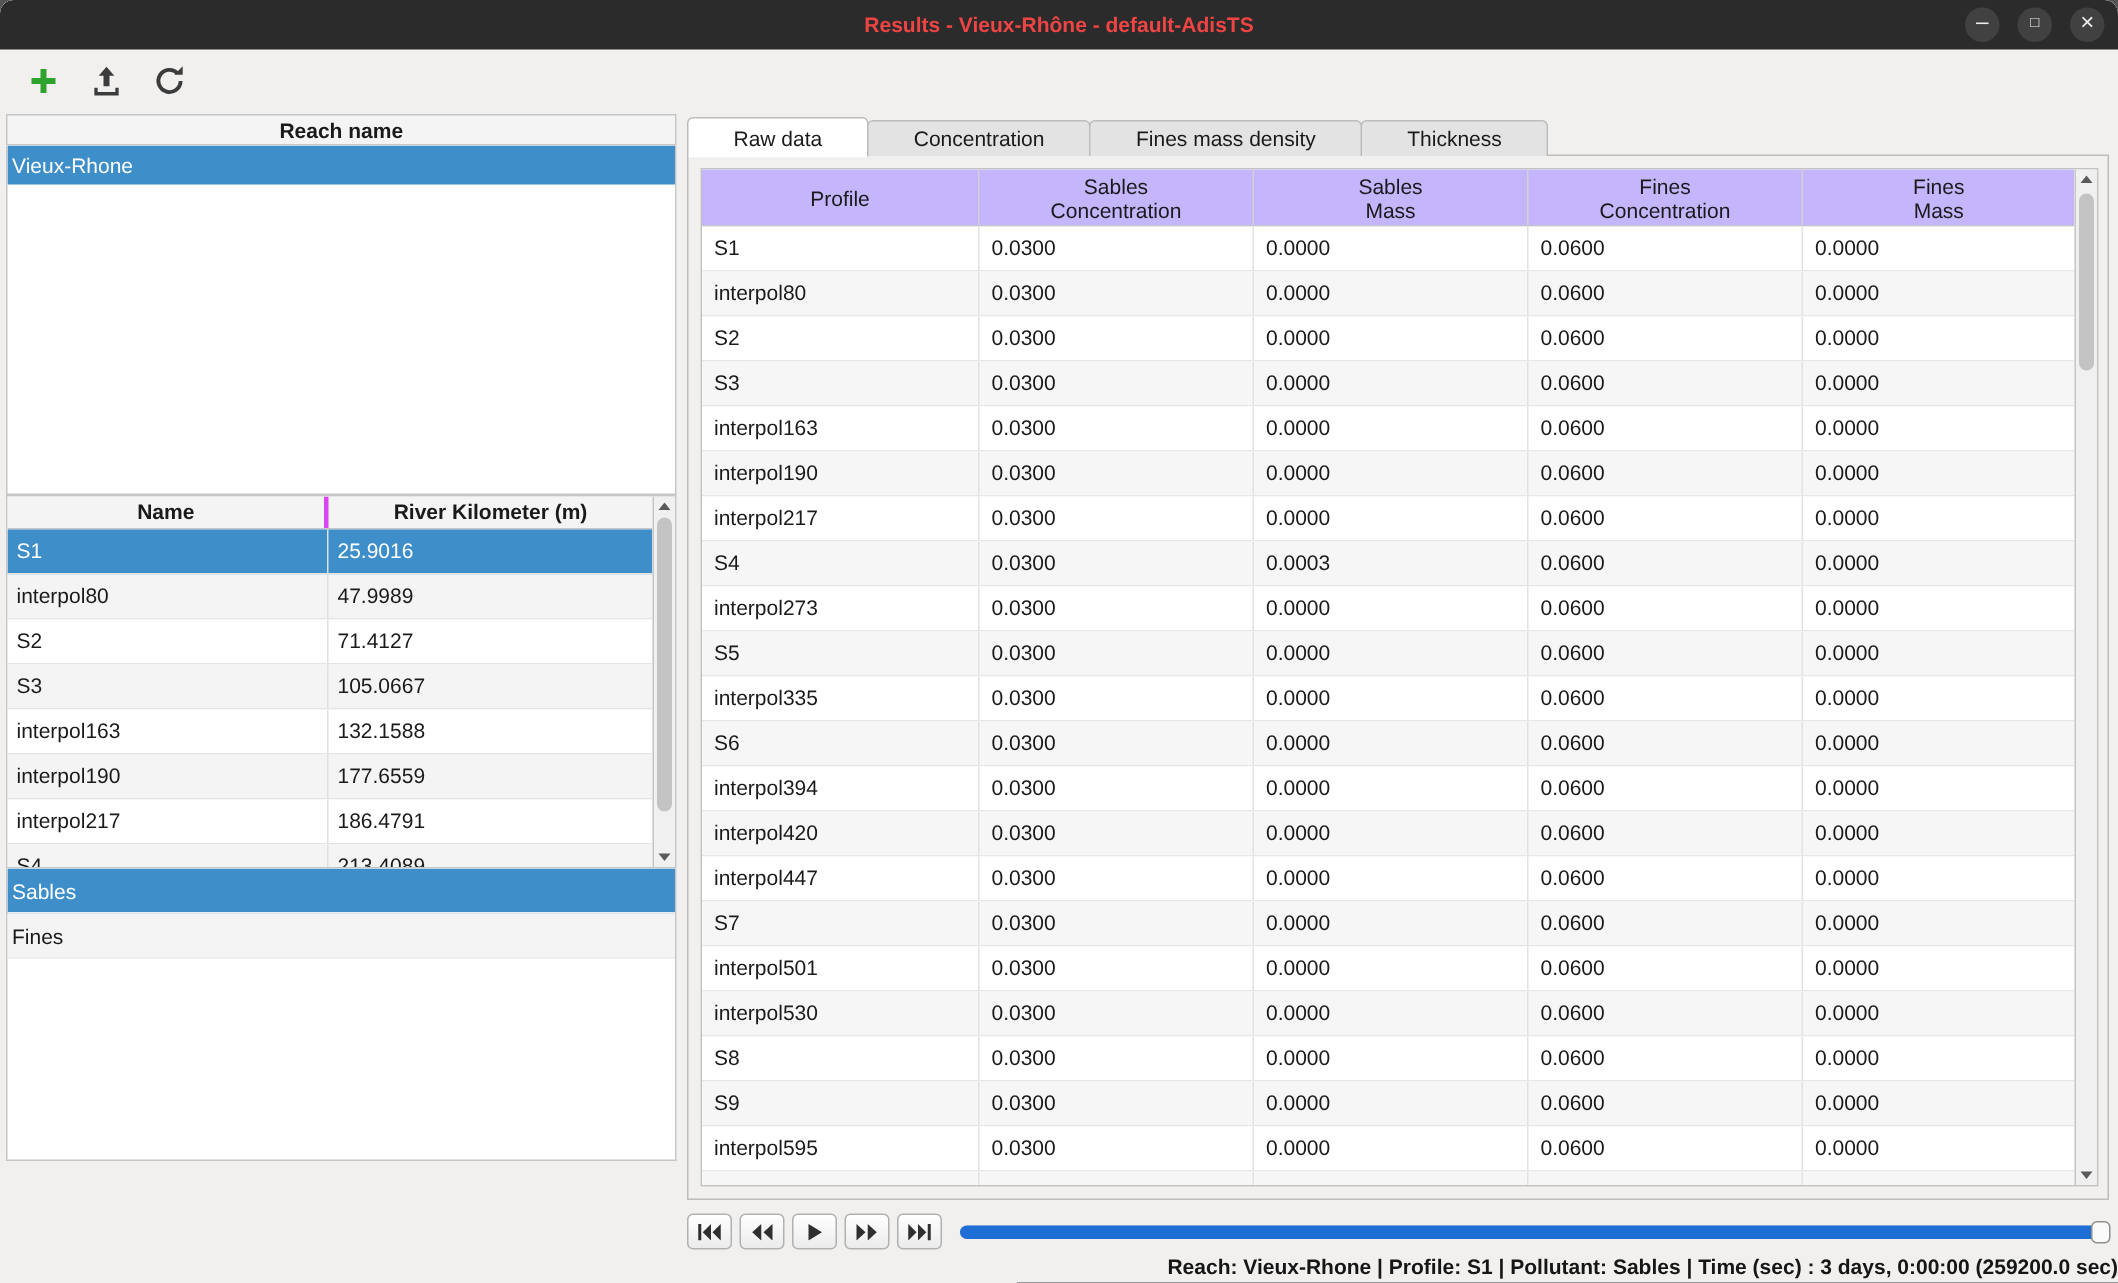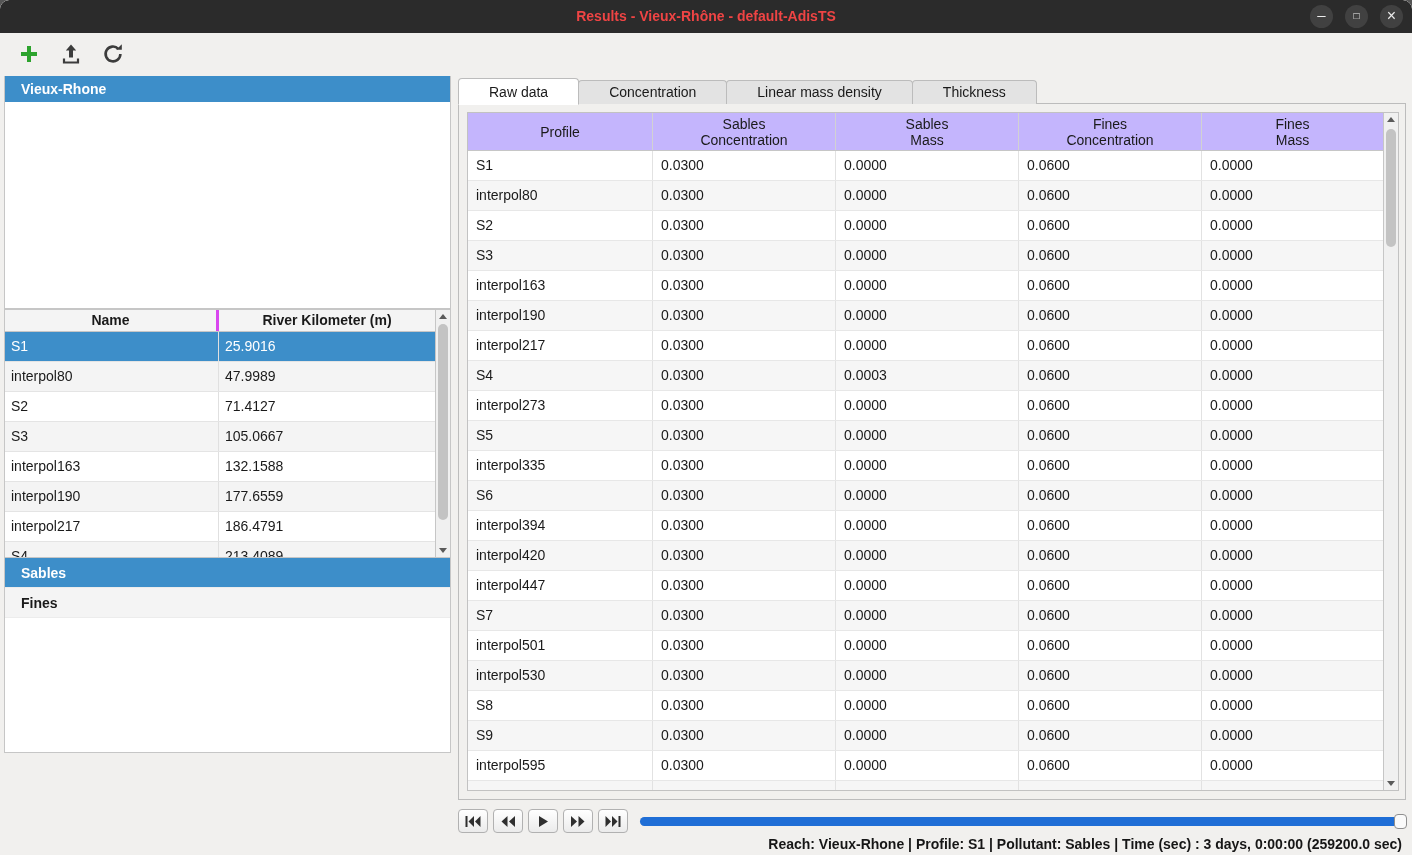--- a/index.html
+++ b/index.html
@@ -26,21 +26,21 @@
     display:flex; align-items:center; padding-left:12px; gap:8px; }
   .tool-btn { width:34px; height:34px; display:flex; align-items:center;
     justify-content:center; background:transparent; border:none; }
   
   .left-panel { position:absolute; left:4px; top:76px; width:447px; height:725px; }
   .section-header { height:21px; line-height:20px; text-align:center; font-weight:bold;
     background:#f4f4f4; border:1px solid #c6c6c6; }
   .section-header.poll { margin-top:6px; }
   .reach-list { height:233px; background:#fff; border:1px solid #c6c6c6; border-top:none; overflow:hidden; }
   .poll-list { height:195px; background:#fff; border:1px solid #c6c6c6; border-top:none; overflow:hidden; }
-  .list-item { height:26px; line-height:26px; padding-left:16px; background:#fff;font-weight:bold; }
+  .list-item { height:26px; line-height:26px; padding-left:3px; background:#fff; }
   .poll-list .list-item { height:30px; line-height:30px; border-bottom:1px solid #ececec; }
   .list-item.alt { background:#f4f4f4; }
   .list-item.sel { background:#3d8ec9; color:#fff; }
   .profiles { height:249px; border:1px solid #c6c6c6; background:#fff; display:flex; overflow:hidden; }
   .prof-main { flex:1; overflow:hidden; }
   .prof-header { display:grid; grid-template-columns:214px 1fr; height:22px;
     background:#f4f4f4; border-bottom:1px solid #c6c6c6; font-weight:bold; }
   .ph-cell { text-align:center; line-height:21px; border-right:3px solid #d946ef; overflow:hidden; }
   .ph-cell:last-child { border-right:none;text-align:center; }
   .p-row { display:grid; grid-template-columns:214px 1fr; height:30px; line-height:29px;
@@ -89,21 +89,21 @@
     display:flex; align-items:center; gap:5px; }
   .pb-btn { width:30px; height:24px; background:linear-gradient(#ffffff,#ebebeb);
     border:1px solid #b1b1b1; border-radius:4px; display:flex; align-items:center;
     justify-content:center; padding:0; }
   .slider { flex:1; height:9px; margin-left:7px; border-radius:5px; background:#cfcfcf; position:relative; }
   .slider-fill { position:absolute; left:0; top:0; bottom:0; background:#1f6ed6; border-radius:5px; }
   .slider-handle { position:absolute; right:-1px; top:-3px; width:13px; height:15px;
     background:#fafafa; border:1px solid #8f8f8f; border-radius:4px; }
   
   .statusbar { position:absolute; left:0; right:0; bottom:0; height:22px;
-    display:flex; justify-content:flex-end; align-items:center; padding-right:10px;
+    display:flex; justify-content:flex-end; align-items:center; 
     font-weight:bold; color:#161616; }
 </style>
 </head>
 <body>
 
 <div class="window">
 
   <div class="titlebar">
     <div class="titlebar-title">Results - Vieux-Rhône - default-AdisTS</div>
     <div class="win-controls">
@@ -127,20 +127,21 @@
     </button>
     <button class="tool-btn">
       <svg width="24" height="24" viewBox="0 0 24 24">
         <path d="M19.4 12a7.4 7.4 0 1 1-2.1-5.2" fill="none" stroke="#3c3c3c" stroke-width="2.6"></path>
         <path d="M20.8 2.2v5.6h-5.6z" fill="#3c3c3c"></path>
       </svg>
     </button>
   </div>
 
   <div class="left-panel">
+    <div class="section-header">Reach name</div>
     <div class="reach-list" id="reach-list">
         <div class="list-item sel">Vieux-Rhone</div>
       </div>
 
     <div class="profiles">
       <div class="prof-main">
         <div class="prof-header" id="prof-header">
             <div class="ph-cell">Name</div>
             <div class="ph-cell">River Kilometer (m)</div>
           </div>
@@ -188,21 +189,21 @@
 
     <div class="poll-list" id="pollutant-list">
         <div class="list-item sel">Sables</div>
         <div class="list-item alt">Fines</div>
       </div>
   </div>
 
   <div class="tabbar" id="tabbar">
       <div class="tab active">Raw data</div>
       <div class="tab">Concentration</div>
-      <div class="tab">Linear mass density</div>
+      <div class="tab">Fines mass density</div>
       <div class="tab">Thickness</div>
     </div>
 
   <div class="tab-pane">
     <div class="dt-wrap">
       <div class="dt-main">
         <div class="dt-header" id="dt-header">
             <div class="dt-hcell">Profile</div>
             <div class="dt-hcell">Sables
 Concentration</div>

